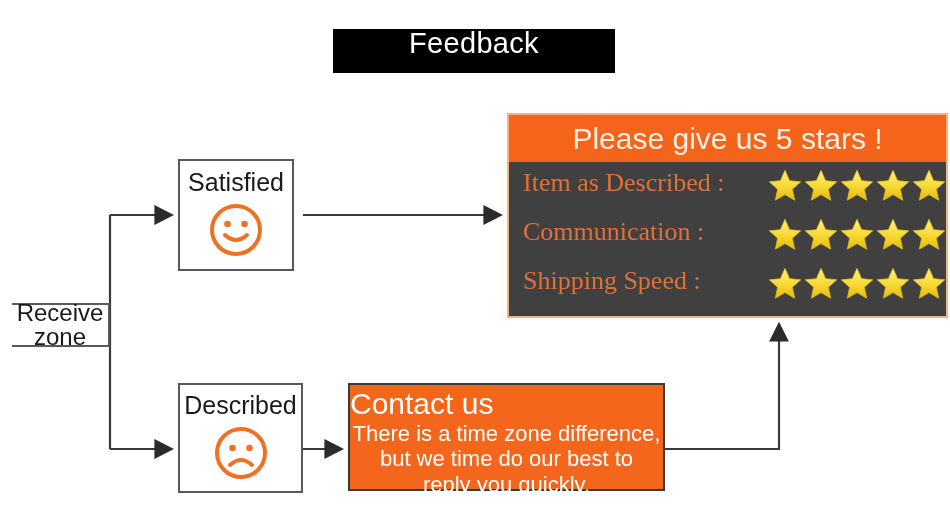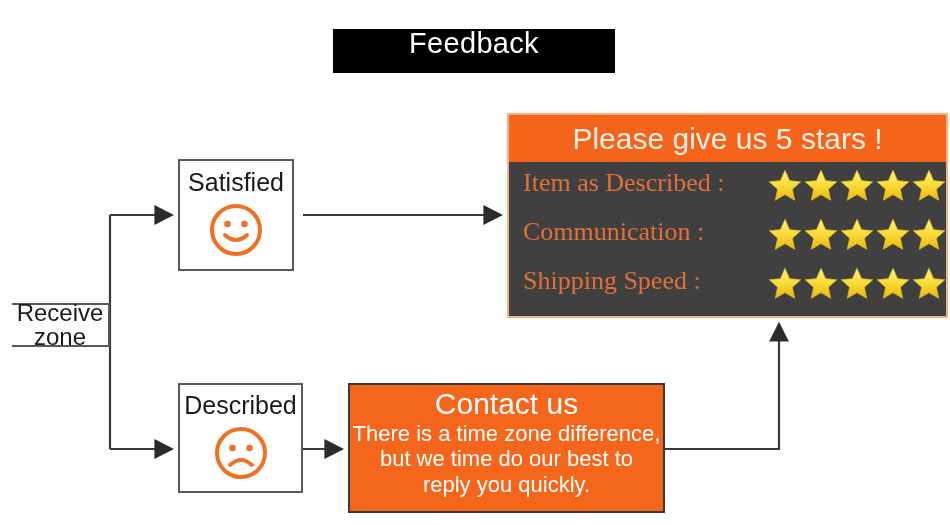--- a/index.html
+++ b/index.html
@@ -127,27 +127,26 @@
     gap: 2px;
     align-items: center;
   }
 
   
   #contact-panel {
     position: absolute;
     left: 348px;
     top: 383px;
     width: 317px;
-    height: 130px;
+    height: 108px;
     box-sizing: border-box;
     background: #f4661c;
     border: 2px solid #3a3a3a;
     display: flex;
     flex-direction: column;
-    align-items: center;
     justify-content: flex-start;
     padding-top: 2px;
   }
   #contact-panel .contact-title {
     color: #ffffff;
     font-size: 30px;
     line-height: 1.12;
     font-family: "Liberation Sans", sans-serif;
   }
   #contact-panel .contact-body {

